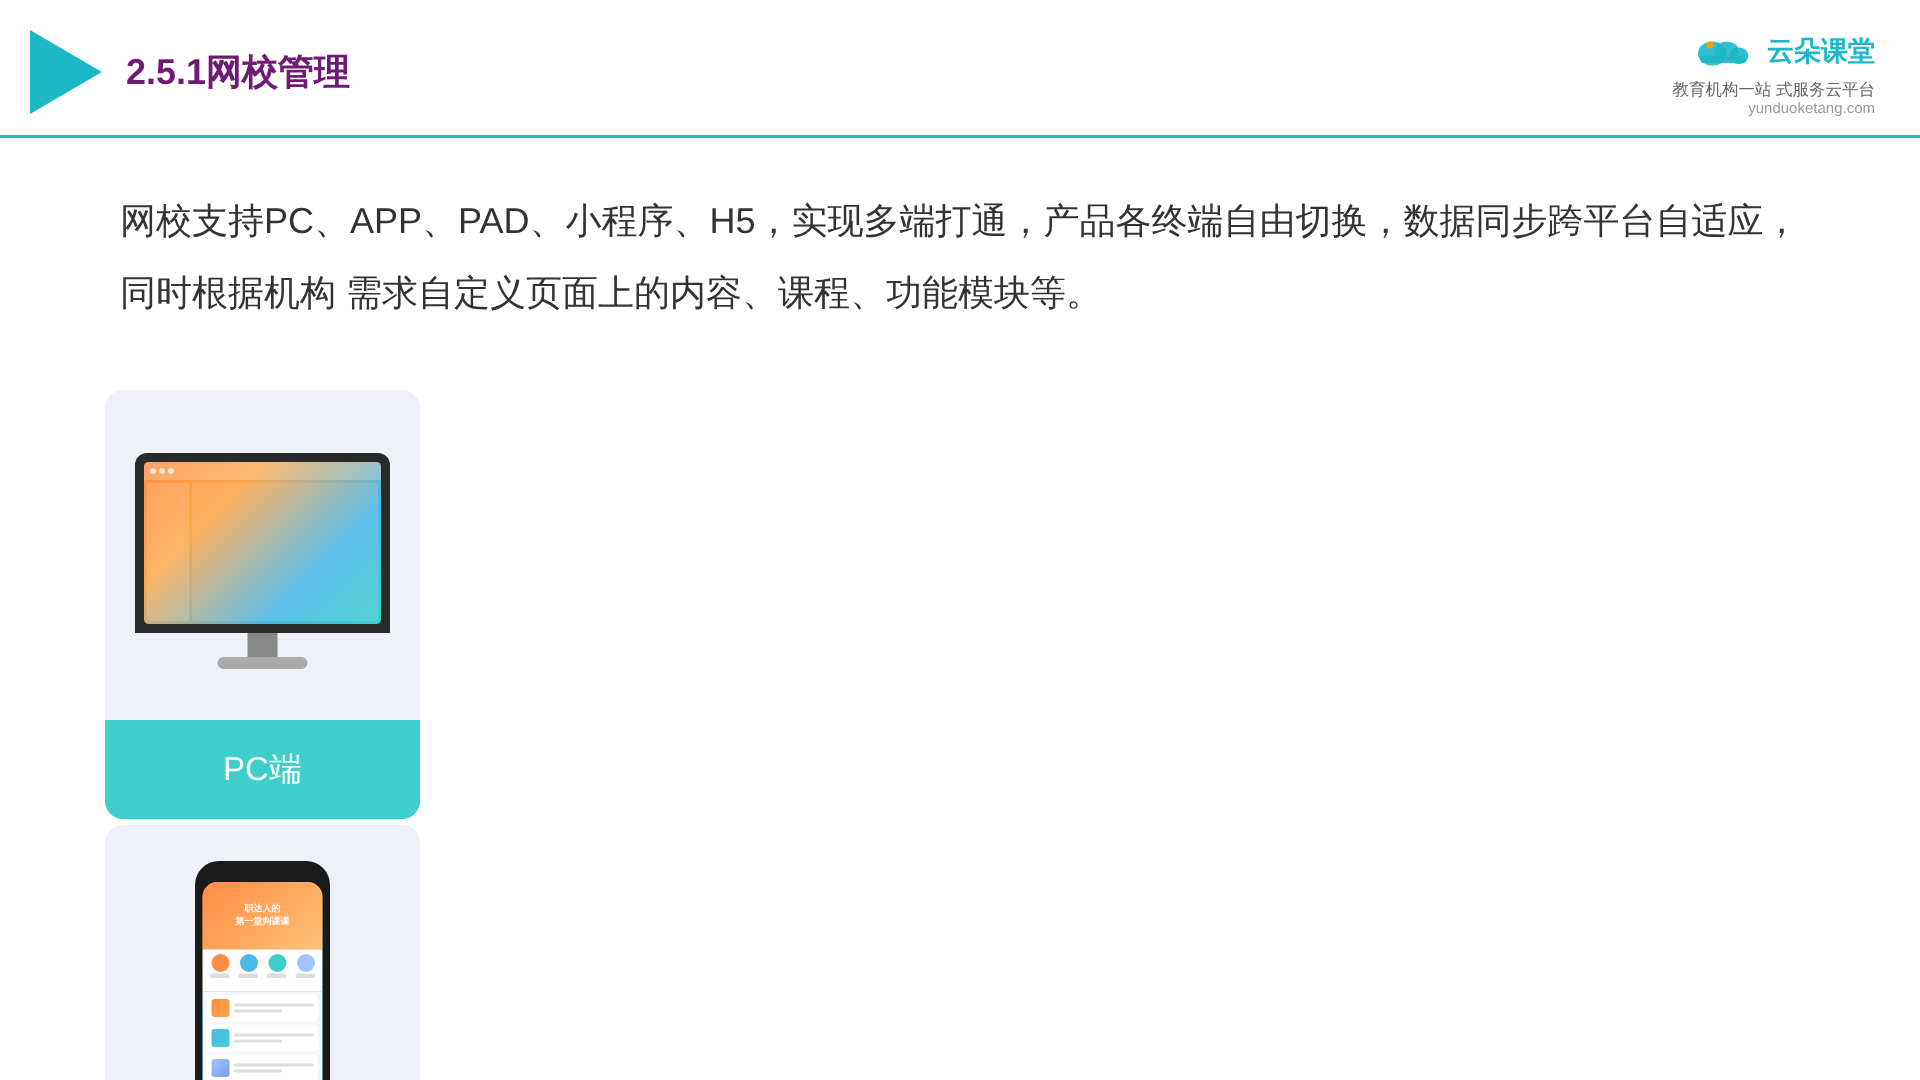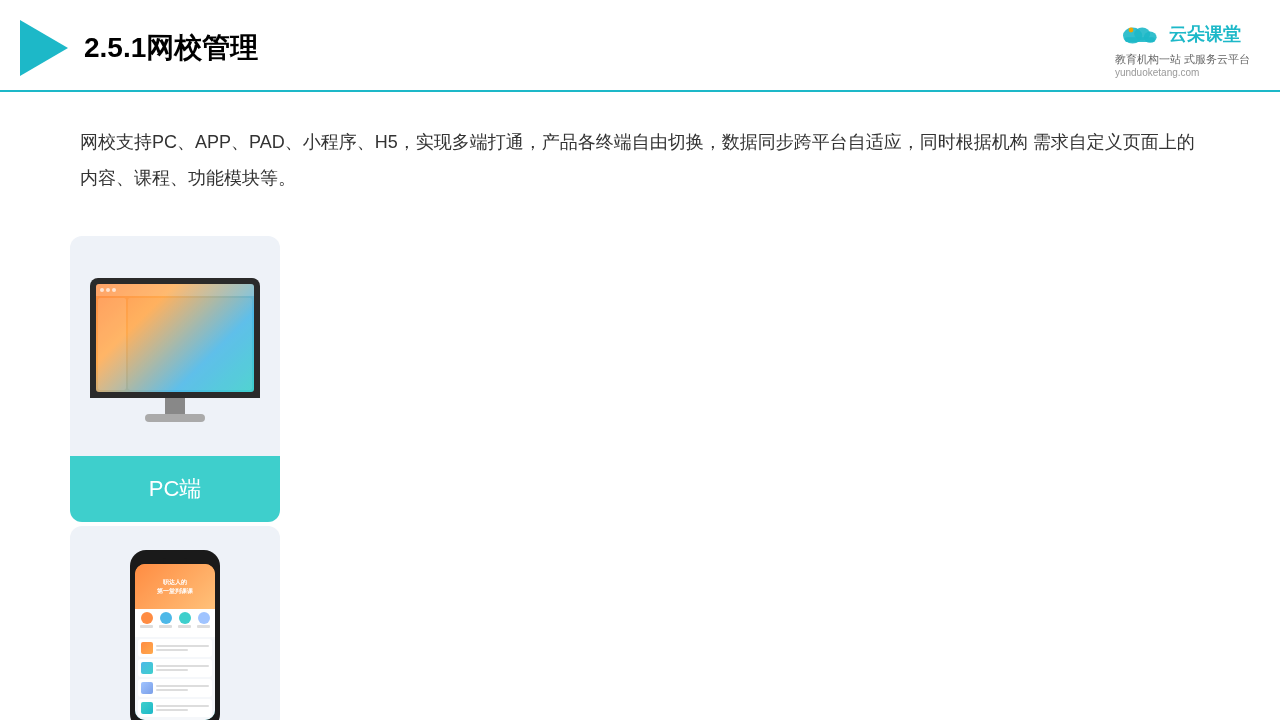--- a/index.html
+++ b/index.html
@@ -25,28 +25,28 @@
       gap: 16px;
     }
     .logo-triangle {
       width: 0;
       height: 0;
       border-top: 28px solid transparent;
       border-bottom: 28px solid transparent;
       border-left: 48px solid #1db8c8;
     }
     .page-title {
-      font-size: 28px;
+      font-size: 24px;
       font-weight: bold;
-      color: #000000;
+      color: #701a75;
     }
     .header-right {
       display: flex;
       flex-direction: column;
-      align-items: flex-start;
+      align-items: flex-end;
     }
     .cloud-logo {
       display: flex;
       align-items: center;
       gap: 6px;
     }
     .cloud-icon-svg {
       width: 48px;
       height: 32px;
     }
@@ -62,21 +62,21 @@
       margin-top: 2px;
     }
     .brand-url {
       font-size: 10px;
       color: #999;
     }
 
     
     .description {
       padding: 32px 80px 20px 80px;
-      font-size: 18px;
+      font-size: 24px;
       color: #333;
       line-height: 2;
     }
 
     
     .cards-container {
       display: flex;
       gap: 4px;
       padding: 20px 70px;
       justify-content: center;

